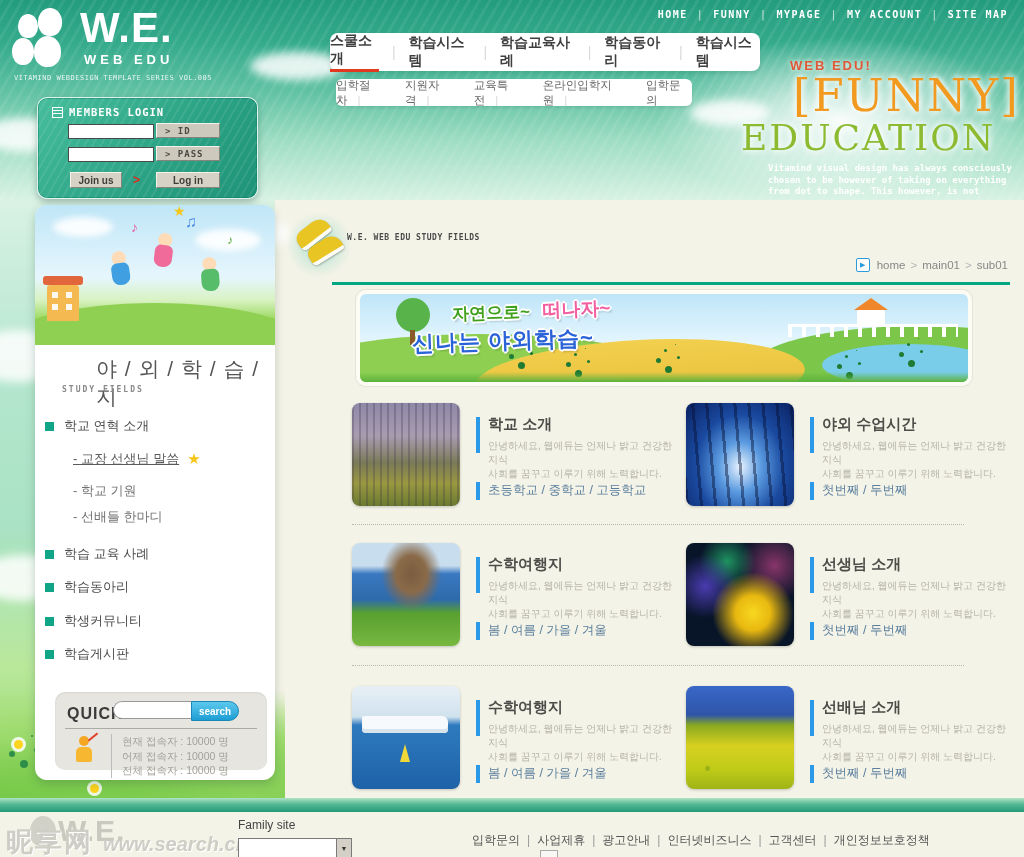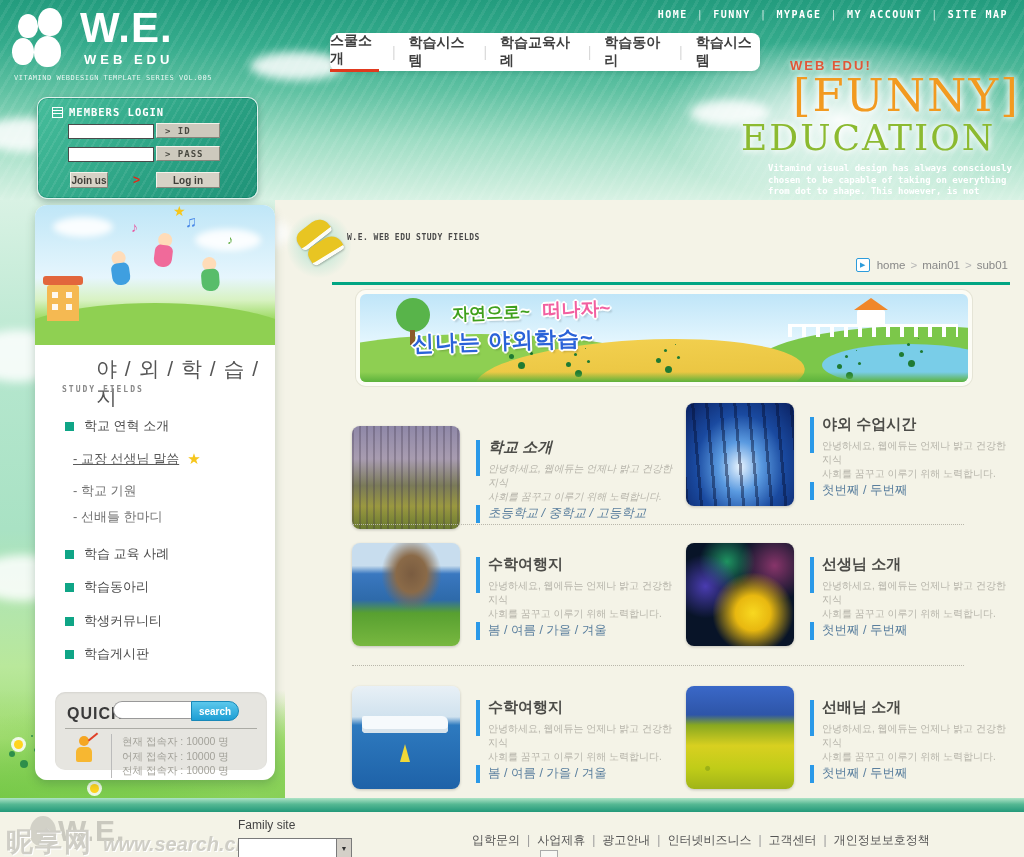--- a/index.html
+++ b/index.html
@@ -87,21 +87,21 @@
     font-size:10px;padding:0 3px;}
   .li1{top:26px;} .li2{top:49px;}
   .label-btn{position:absolute;left:118px;width:64px;height:15px;background:#cdc9bd;color:#4a4a42;
     font-family:"DejaVu Sans Mono",monospace;font-size:9px;font-weight:bold;letter-spacing:1px;
     border:1px solid;border-color:#f4f2ea #87857b #87857b #f4f2ea;display:flex;align-items:center;
     padding-left:8px;box-sizing:border-box;cursor:pointer;}
   .lb1{top:25px;} .lb2{top:48px;}
   .act-btn{position:absolute;top:74px;height:16px;background:#d6d2c6;color:#3f3f39;font-size:10px;
     font-weight:bold;border:1px solid;border-color:#f4f2ea #87857b #87857b #f4f2ea;display:flex;
     align-items:center;justify-content:center;box-sizing:border-box;cursor:pointer;}
-  .join-btn{left:32px;width:38px;}
+  .join-btn{left:32px;width:52px;}
   .login-btn{left:118px;width:64px;}
   .join-arrow{position:absolute;left:95px;top:75px;color:#e02818;font-size:12px;font-weight:bold;}
 
   
   .sidebar{position:absolute;left:35px;top:205px;width:240px;height:575px;background:#fff;
     border-radius:12px;box-shadow:0 4px 10px rgba(40,80,60,.25);}
   .illo{position:absolute;left:0;top:0;width:240px;height:140px;border-radius:12px 12px 0 0;overflow:hidden;
     background:linear-gradient(180deg,#bfe6f7 0%,#e6f6fd 52%,#d8f2c2 68%,#9ad95e 82%,#7cc94a 100%);}
   .illo .icloud{position:absolute;background:#fff;border-radius:50%;opacity:.9;filter:blur(3px);}
   .illo-hill{position:absolute;left:-30px;top:98px;width:300px;height:80px;border-radius:50%;background:#8fd052;}
@@ -116,21 +116,21 @@
   .kid.pink{left:120px;top:28px;transform:rotate(7deg);} .kid.pink .body{background:#f06a9a;}
   .kid.grn{left:166px;top:52px;transform:rotate(-4deg);} .kid.grn .body{background:#58bd6a;}
   .note{position:absolute;font-size:14px;font-weight:bold;}
   .n1{left:96px;top:14px;color:#e858a0;} .n2{left:150px;top:8px;color:#4888e8;font-size:16px;}
   .n3{left:192px;top:28px;color:#58a838;font-size:12px;}
   .illo-star{position:absolute;left:138px;top:-2px;color:#f6c61c;font-size:14px;}
 
   .sb-title{position:absolute;left:25px;top:150px;font-size:21px;color:#555;letter-spacing:1px;margin-left:36px;}
   .sb-subtitle{position:absolute;left:27px;top:180px;font-family:"DejaVu Sans Mono",monospace;
     font-size:8px;font-weight:bold;letter-spacing:2px;color:#888;}
-  .menu-item{position:absolute;left:30px;display:flex;align-items:center;font-size:13px;color:#4a4a4a;cursor:pointer;}
+  .menu-item{position:absolute;left:10px;display:flex;align-items:center;font-size:13px;color:#4a4a4a;cursor:pointer;}
   .menu-item .bullet{width:9px;height:9px;background:#0fa586;margin-right:10px;}
   .menu-item.sub{left:38px;color:#707070;}
   .menu-item.sub.on .slabel{text-decoration:underline;color:#5a5a5a;}
   .menu-item .star{color:#f6c61c;font-size:15px;margin-left:8px;}
   .mi0{top:212px;} .mi1{top:245px;} .mi2{top:277px;} .mi3{top:303px;}
   .mi4{top:340px;} .mi5{top:373px;} .mi6{top:407px;} .mi7{top:440px;}
 
   .quick{position:absolute;left:20px;top:487px;width:212px;height:78px;background:#e6e5e0;border-radius:10px;
     box-shadow:inset 0 1px 2px rgba(0,0,0,.08);}
   .quick-label{position:absolute;left:12px;top:13px;font-size:16px;font-weight:bold;color:#3a3a3a;letter-spacing:1px;}
@@ -191,21 +191,21 @@
   .outline{text-shadow:-2px 0 #fff,2px 0 #fff,0 -2px #fff,0 2px #fff,-1px -1px #fff,1px 1px #fff,
     -1px 1px #fff,1px -1px #fff,2px 3px 2px rgba(0,0,0,.18);}
   .b-line1{position:absolute;left:92px;top:4px;transform:rotate(-2deg);font-weight:bold;white-space:nowrap;}
   .b-l1g{font-size:17px;color:#3fa01c;}
   .b-l1p{font-size:19px;color:#f25fa0;margin-left:8px;}
   .b-line2{position:absolute;left:52px;top:32px;transform:rotate(-2deg);font-weight:bold;
     font-size:22px;color:#2a62d8;letter-spacing:1px;white-space:nowrap;}
 
   
   .card{position:absolute;width:322px;height:103px;}
-  .c0{left:352px;top:426px;font-style:italic;} .c1{left:686px;top:403px;}
+  .c0{left:352px;top:403px;} .c1{left:686px;top:403px;}
   .c2{left:352px;top:543px;} .c3{left:686px;top:543px;}
   .c4{left:352px;top:686px;} .c5{left:686px;top:686px;}
   .card-img{position:absolute;left:0;top:0;width:108px;height:103px;border-radius:8px;cursor:pointer;
     box-shadow:0 1px 3px rgba(0,0,0,.2);}
   .img-winter{background:
     repeating-linear-gradient(90deg,rgba(60,50,70,.28) 0 2px,rgba(0,0,0,0) 2px 7px),
     linear-gradient(180deg,#8f88a8 0%,#a89cb0 32%,#7a7a58 58%,#9a9840 78%,#6a7a30 100%);}
   .img-bforest{background:
     repeating-linear-gradient(85deg,rgba(5,15,50,.45) 0 3px,rgba(0,0,0,0) 3px 14px),
     radial-gradient(ellipse at 50% 62%,#e8f4ff 0%,#5a9ae0 28%,#1a4aa0 58%,#0a2060 100%);}
@@ -314,28 +314,35 @@
     <div class="nav-item">
         <span class="lbl">학습교육사례</span>
       </div>
     <div class="nav-item">
         <span class="lbl">학습동아리</span>
       </div>
     <div class="nav-item">
         <span class="lbl">학습시스템</span>
       </div>
   </div>
+  <div class="nav-sub">
+    <span class="subnav-item">입학절차</span>
+    <span class="subnav-item">지원자격</span>
+    <span class="subnav-item">교육특전</span>
+    <span class="subnav-item">온라인입학지원</span>
+    <span class="subnav-item">입학문의</span>
+  </div>
 
   <div class="hero">
     <div class="hero-kicker">WEB EDU!</div>
     <div class="hero-bracket">[FUNNY]</div>
     <div class="hero-word">EDUCATION</div>
     <div class="hero-lines">
       <div>Vitamind visual design has always consciously</div>
-      <div>chosen to be capable of taking on everything</div>
+      <div>chosen to be however of taking on everything</div>
       <div>from dot to shape. This however, is not</div>
     </div>
   </div>
 
   <div class="login-panel">
     <div class="login-title">
       <span class="login-title-icon"></span>
       <span>MEMBERS LOGIN</span>
     </div>
     <input class="login-input li1" style="">

